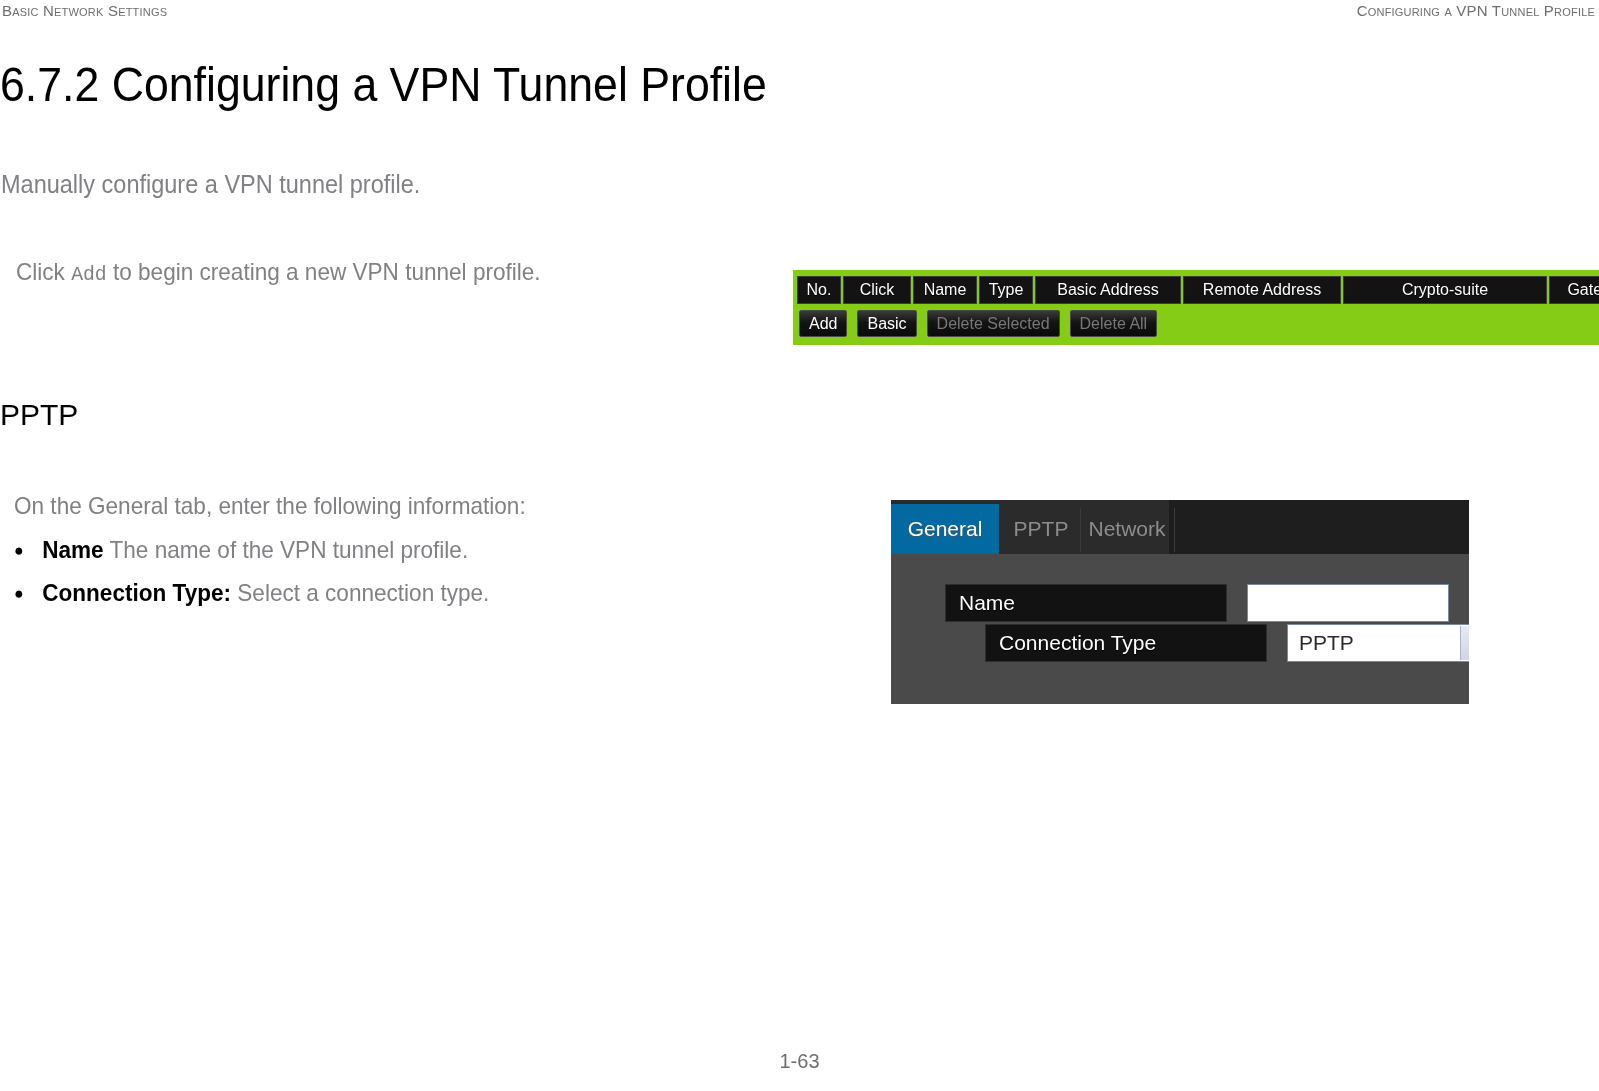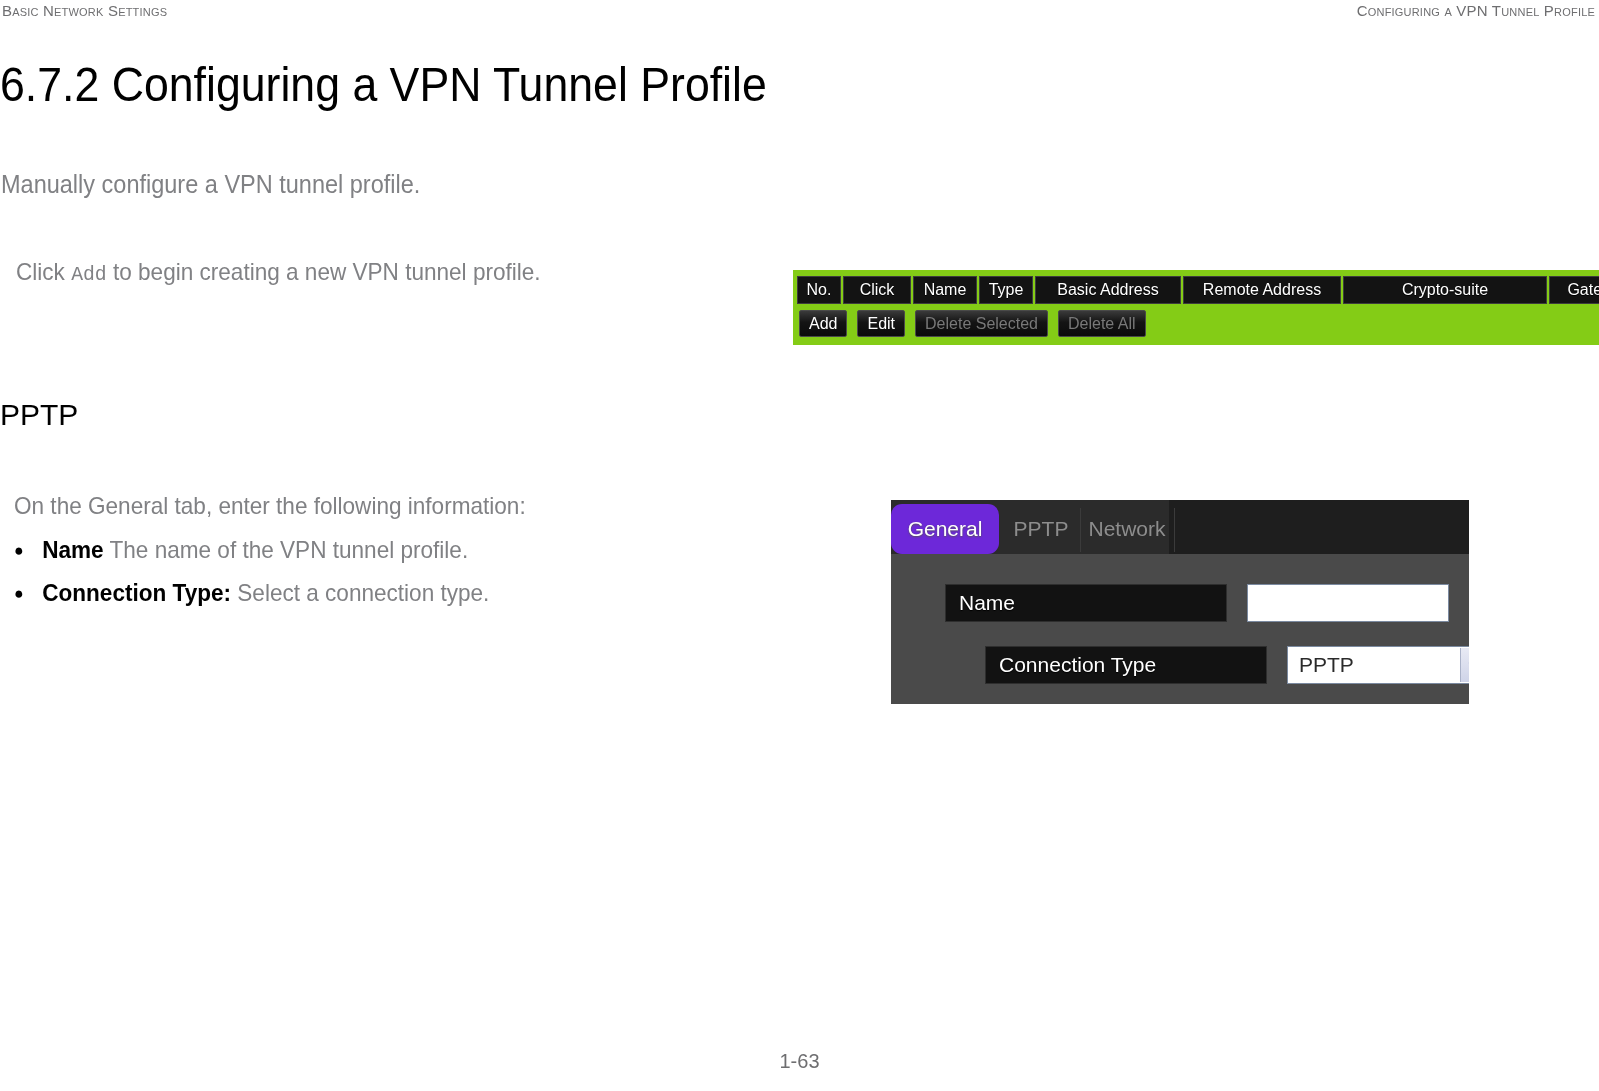--- a/index.html
+++ b/index.html
@@ -214,24 +214,23 @@
     height: 50px;
     box-sizing: border-box;
     font-family: "Liberation Sans", sans-serif;
     font-size: 21px;
     display: flex;
     align-items: center;
     justify-content: center;
     white-space: nowrap;
   }
   .dlg-tab.active {
-    background: #6d28d9;
+    background: #0369a1;
     color: #ffffff;
     text-shadow: 0 1px 2px #555;
-    border-radius: 11px;
   }
   .dlg-tab.inactive {
     background: transparent;
     color: #8d8d8d;
   }
   .dlg-tab-sep {
     position: absolute;
     top: 8px;
     width: 1px;
     height: 44px;
@@ -247,21 +246,21 @@
     background: #4a4a4a;
   }
   .dlg-row {
     position: absolute;
     left: 54px;
     height: 38px;
     display: flex;
     align-items: stretch;
   }
   .dlg-row-1 { top: 30px; }
-  .dlg-row-2 { top: 92px; padding-left: 40px; }
+  .dlg-row-2 { top: 70px; padding-left: 40px; }
   .dlg-label {
     width: 282px;
     background: #121212;
     border: 1px solid #2e2e2e;
     box-sizing: border-box;
     color: #ffffff;
     font-family: "Liberation Sans", sans-serif;
     font-size: 21px;
     display: flex;
     align-items: center;
@@ -325,21 +324,21 @@
     <div class="tbl-th" style="width:64px">Name</div>
     <div class="tbl-th" style="width:54px">Type</div>
     <div class="tbl-th" style="width:146px">Basic Address</div>
     <div class="tbl-th" style="width:158px">Remote Address</div>
     <div class="tbl-th" style="width:204px">Crypto-suite</div>
     <div class="tbl-th" style="width:100px">Gateway</div>
 
   </div>
   <div class="tbl-btn-row">
     <div class="tbl-btn enabled">Add</div>
-    <div class="tbl-btn enabled">Edit</div>
+    <div class="tbl-btn enabled">Basic</div>
     <div class="tbl-btn disabled">Delete Selected</div>
     <div class="tbl-btn disabled">Delete All</div>
   </div>
 </div>
 
 <div class="sub-heading">PPTP</div>
 
 <div class="instr instr-general">On the General tab, enter the following information:</div>
 
 <div class="bullet-row bullet-1"><span class="bullet-dot">●</span><span class="bullet-label">Name</span><span class="bullet-desc">  The name of the VPN tunnel profile.</span></div>

